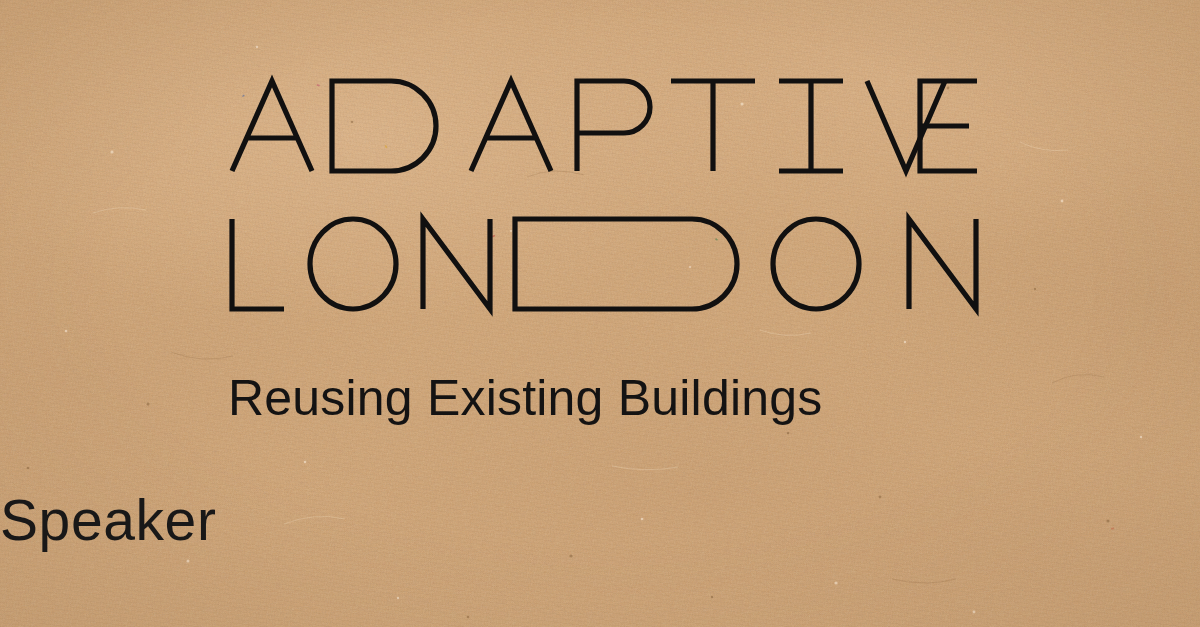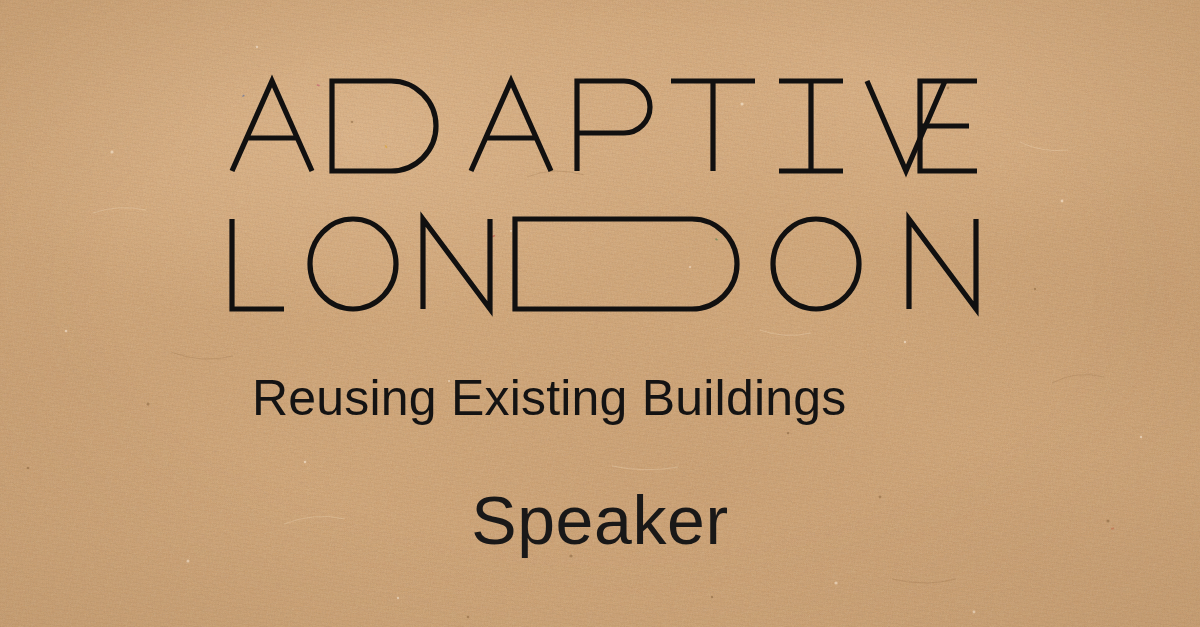--- a/index.html
+++ b/index.html
@@ -79,31 +79,29 @@
     position: absolute;
     left: 228px;
     top: 369px;
     width: 752px;
     color: #141313;
     font-size: 50px;
     line-height: 58px;
     font-weight: 500;
     letter-spacing: 0.2px;
     white-space: nowrap;
-    margin-left: 24px;
   }
 
   .footer-role {
     position: absolute;
     left: 0;
     right: 0;
     top: 488px;
-    text-align: center;
     color: #191818;
-    font-size: 68px;
+    font-size: 57px;
     line-height: 64px;
     font-weight: 300;
     letter-spacing: 0.6px;
     white-space: nowrap;
   }
 </style>
 </head>
 <body>
 
 <div id="poster">

